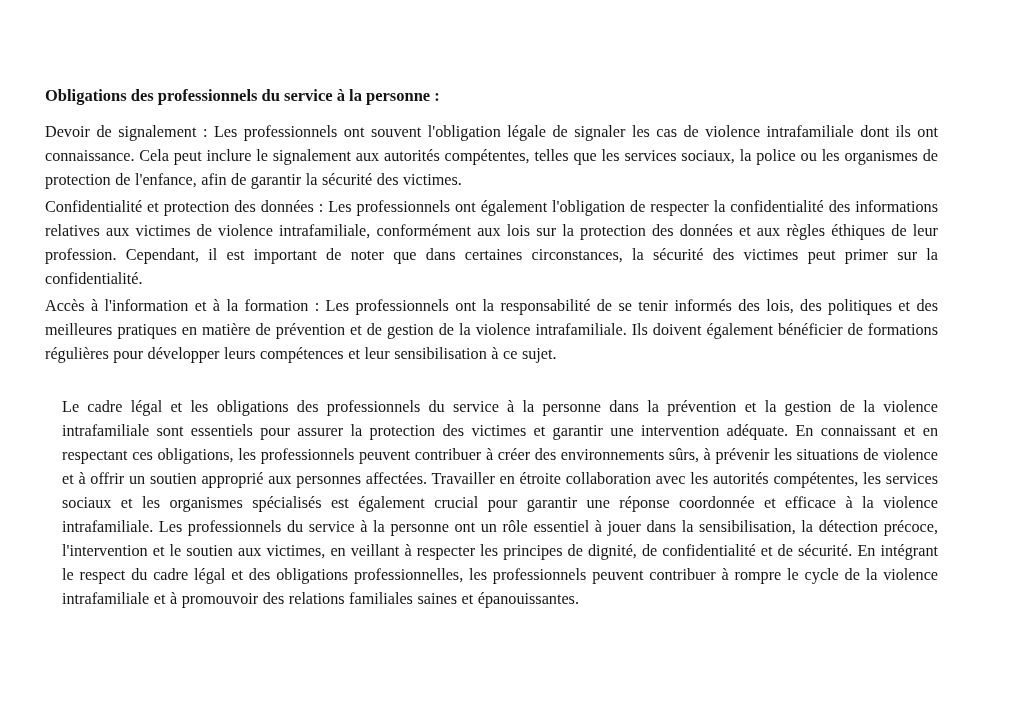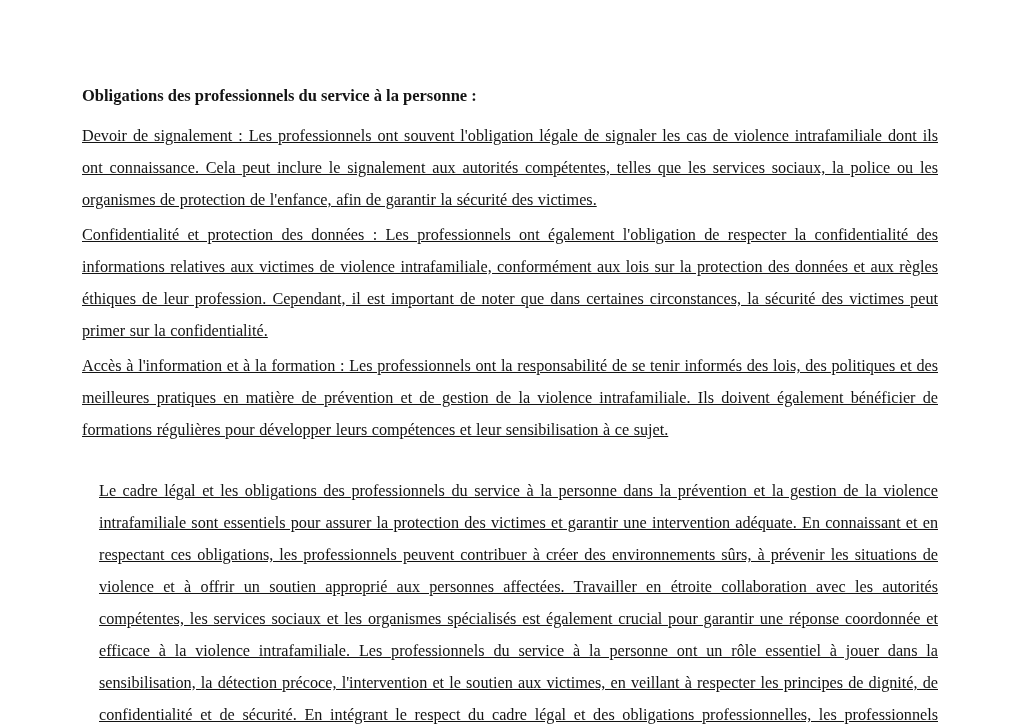--- a/index.html
+++ b/index.html
@@ -11,38 +11,37 @@
     width: 1024px;
     height: 724px;
     overflow: hidden;
     font-family: "Liberation Serif", "DejaVu Serif", serif;
     color: #141414;
   }
   .page {
     box-sizing: border-box;
     width: 1024px;
     height: 724px;
-    padding: 86px 86px 0 82px;
+    padding: 86px 86px 0 45px;
     background: #ffffff;
   }
   .doc-heading {
     font-size: 16.5px;
     line-height: 20px;
     font-weight: bold;
     margin: 0 0 14px 0;
     text-align: left;
   }
   .doc-paragraph {
     font-size: 16.2px;
-    line-height: 32px;
+    line-height: 24px;
     margin: 0 0 3px 0;
     text-align: justify;
     text-justify: inter-word;
     word-spacing: 0.5px;
-    text-decoration: underline;
   }
   .doc-paragraph.extra-gap {
     margin-top: 29px;
     margin-left: 17px;
   }
 </style>
 </head>
 <body>
 
 <div class="page">

